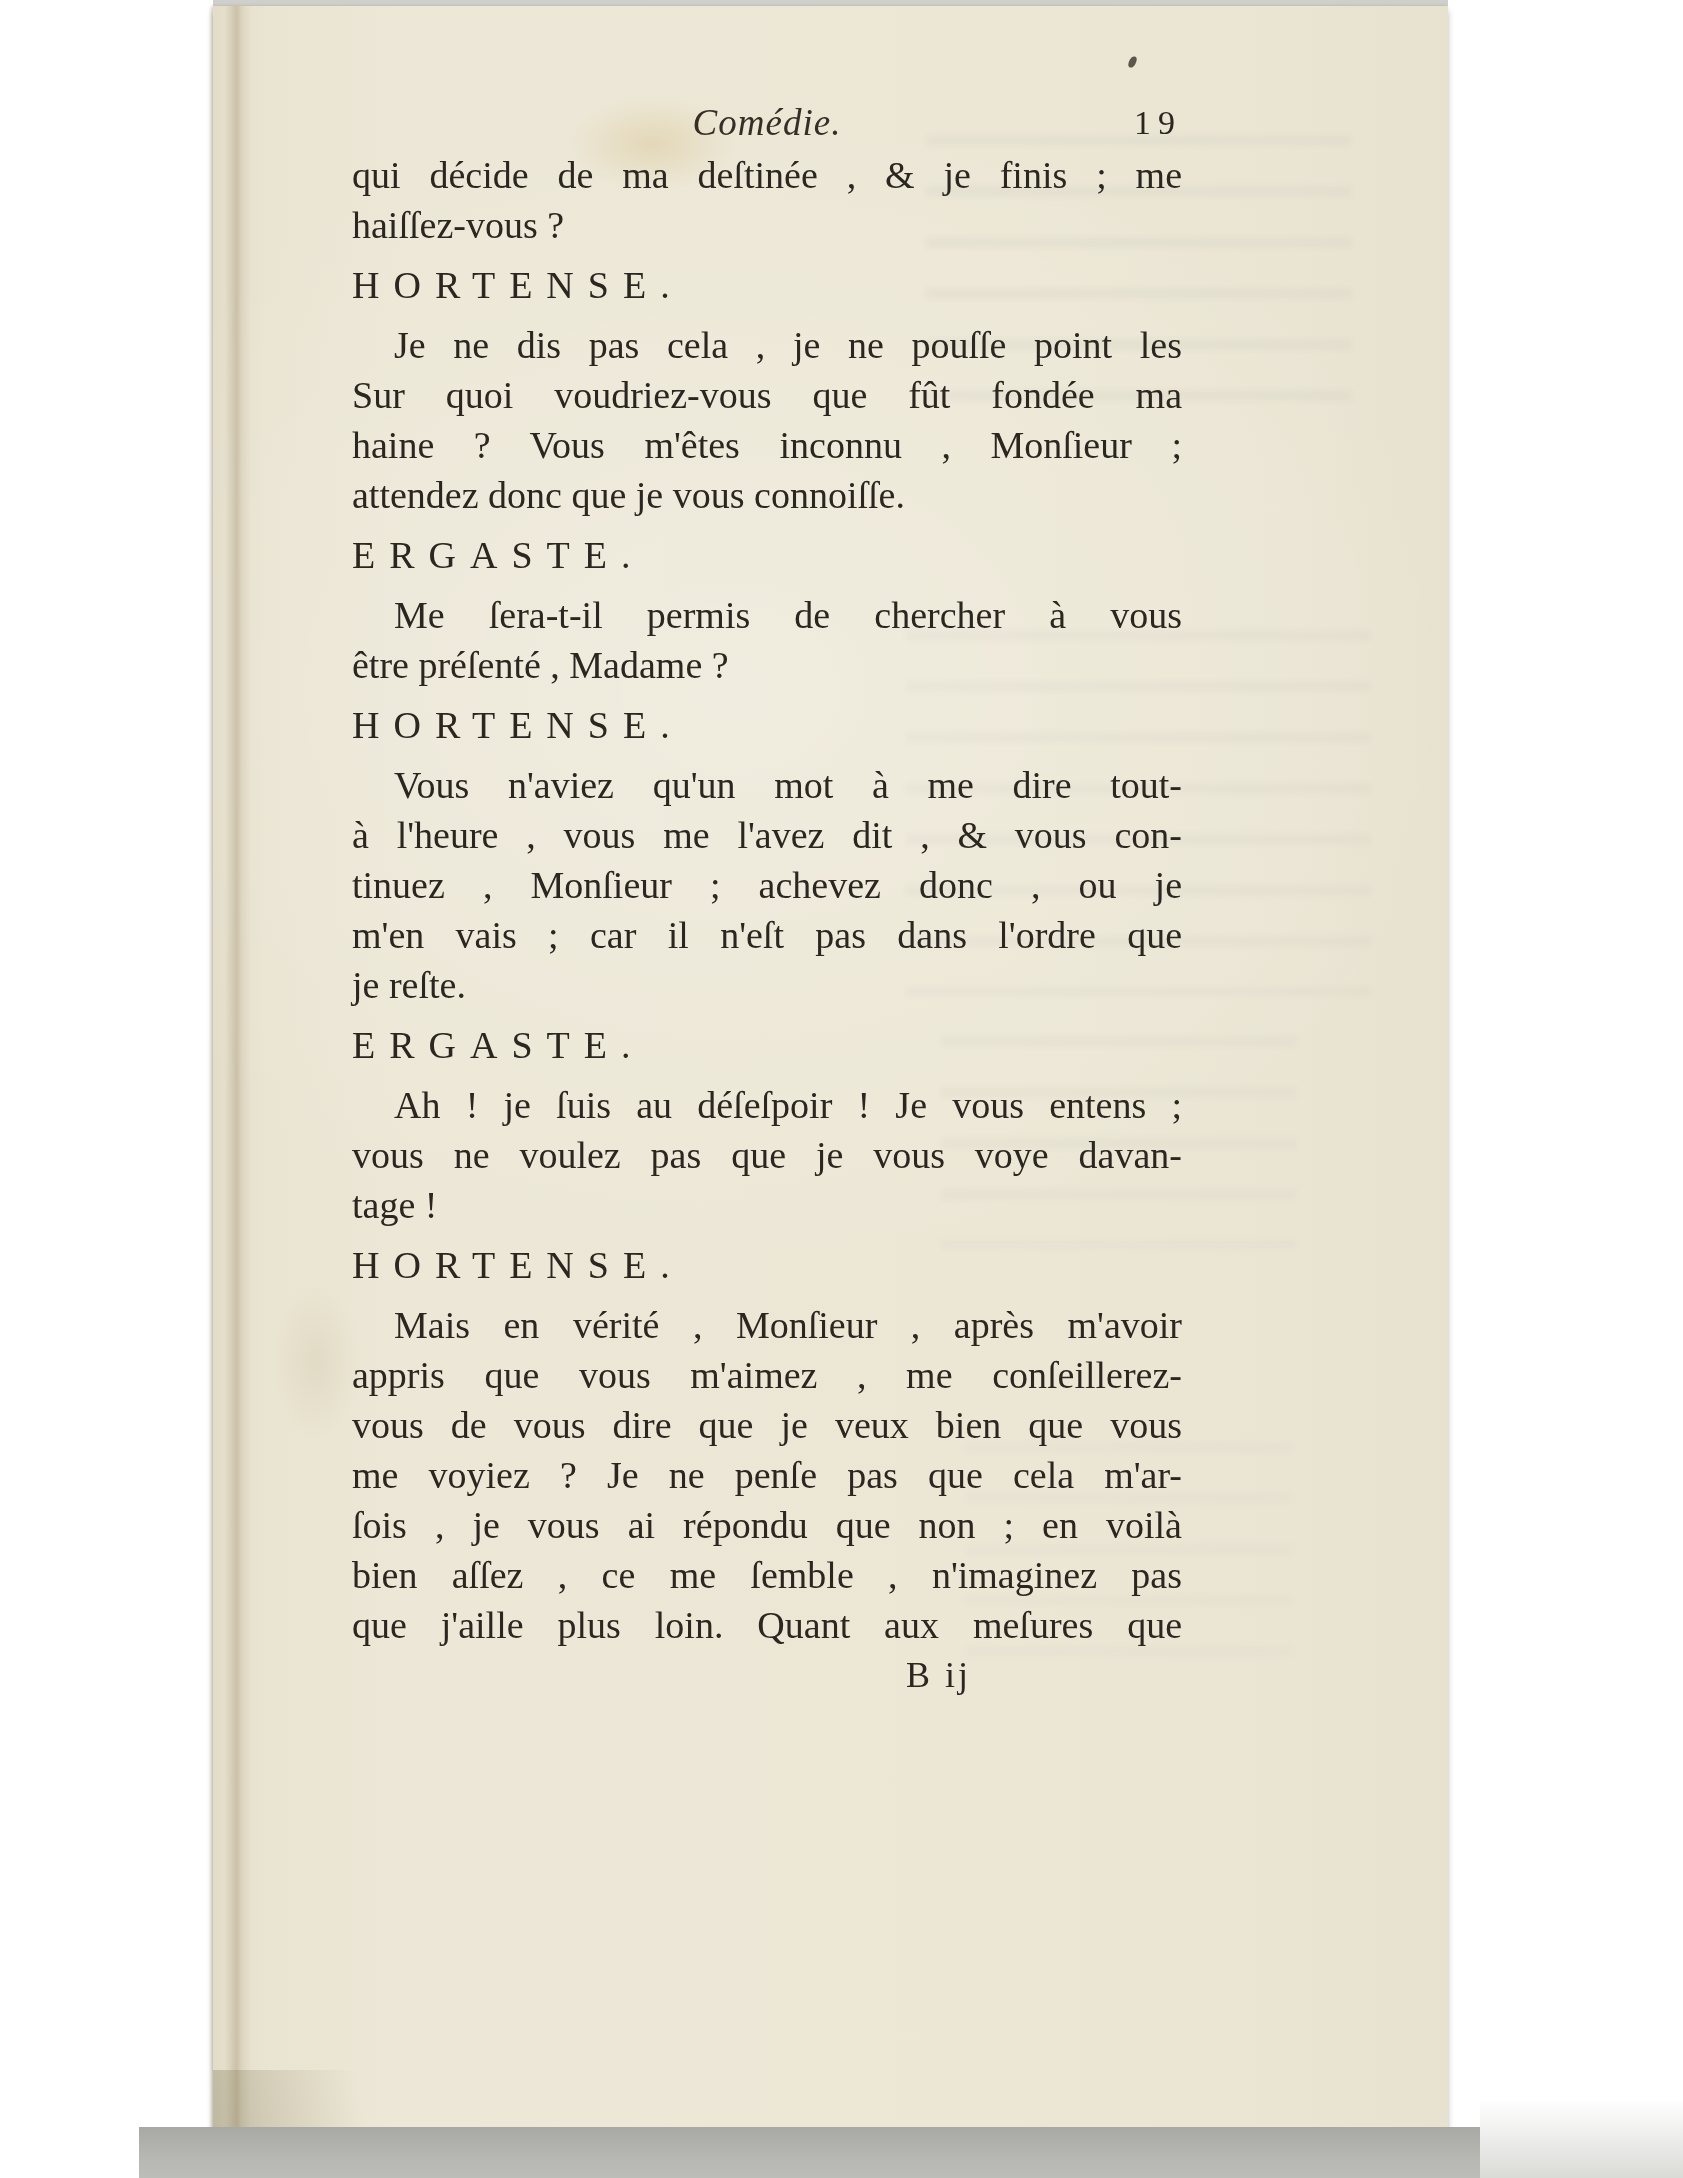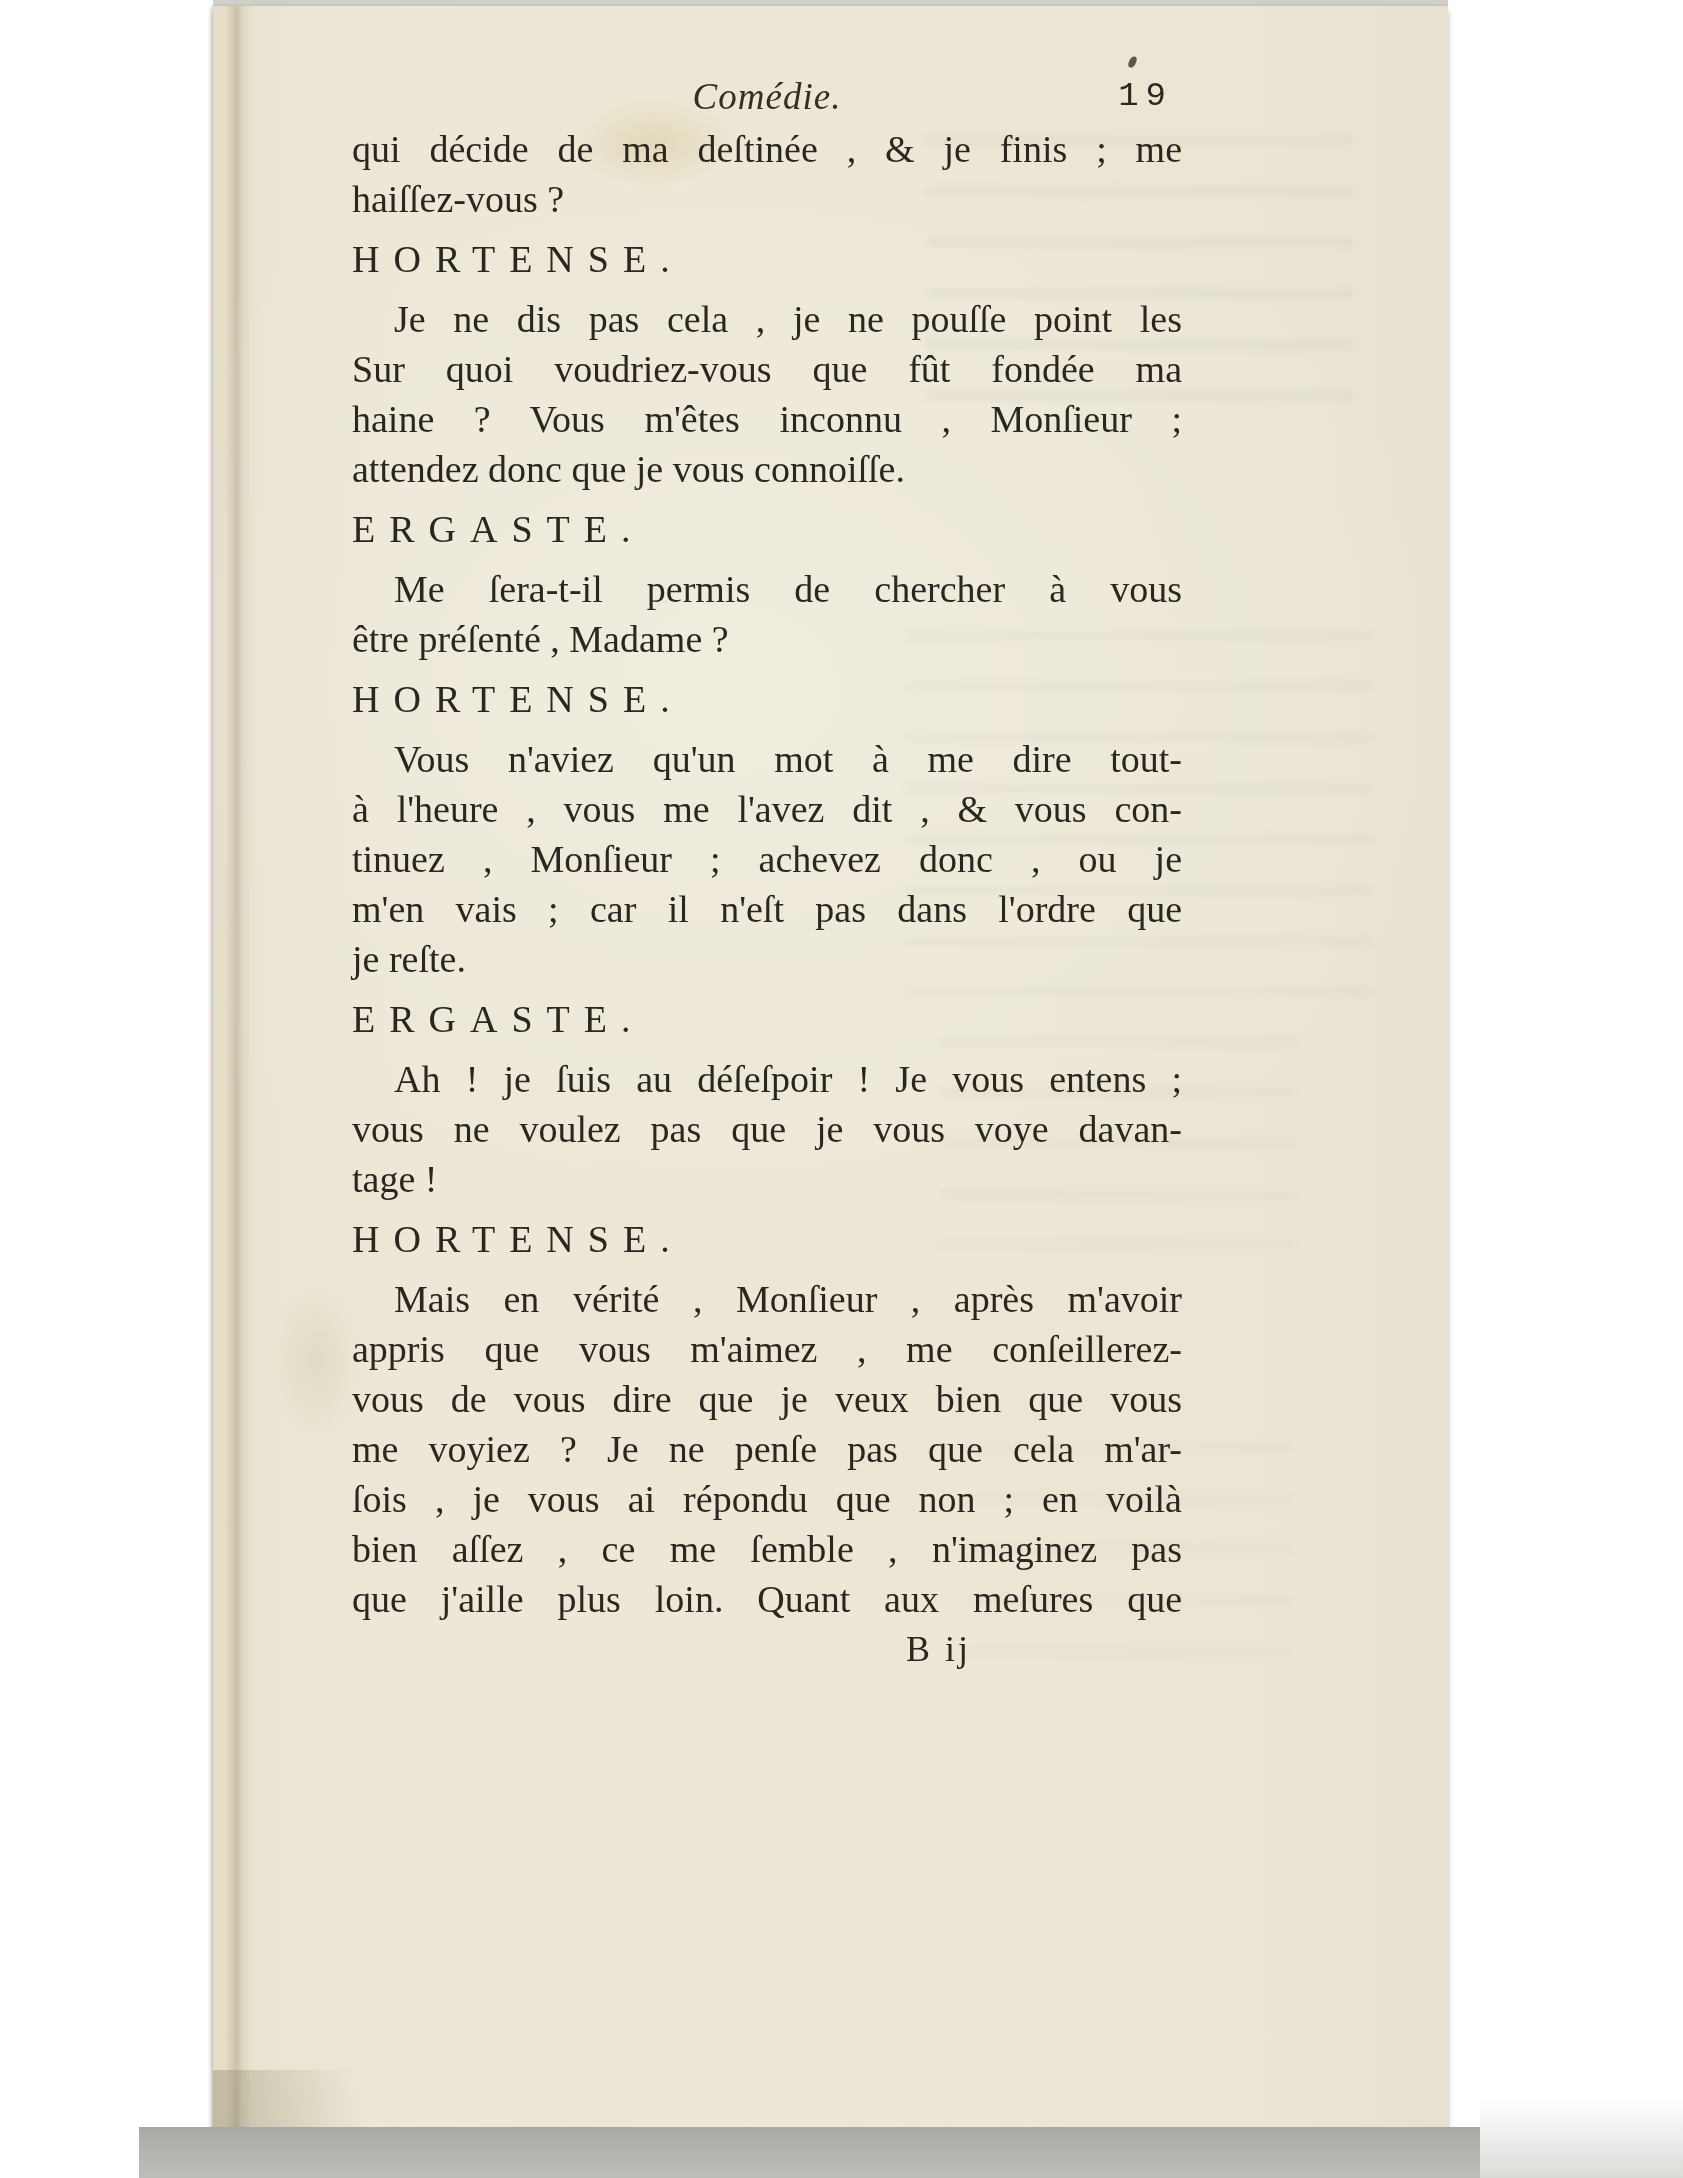--- a/index.html
+++ b/index.html
@@ -61,27 +61,27 @@
   .s2{left:59px;top:1277px;width:89px;height:158px;
       background:radial-gradient(ellipse at center, rgba(160,140,90,0.12), rgba(160,140,90,0) 70%);}
   .speck{position:absolute;left:916px;top:50px;width:7px;height:12px;border-radius:60% 40% 60% 40%;
       background:rgba(45,38,30,0.75);transform:rotate(18deg);}
   
   .text-col{
     position:absolute;left:139px;top:63px;width:830px;
     color:#2b2620;
     font-size:38px;
   }
-  .header-row{position:relative;height:55px;line-height:55px;}
+  .header-row{position:relative;height:55px;line-height:55px;margin-top:26px;}
   .header-title{
     display:block;text-align:center;font-style:italic;font-size:37px;
     letter-spacing:1px;color:#352e26;
   }
   .page-number{
-    position:absolute;right:9px;top:0;font-size:34px;letter-spacing:7px;color:#2b2620;font-family:Liberation Mono, monospace;
+    position:absolute;right:0;top:0;font-size:34px;letter-spacing:7px;color:#2b2620;
   }
   .line{
     height:50px;line-height:50px;
     text-align:justify;text-align-last:justify;
     white-space:normal;
   }
   .line.nojust{text-align-last:left;}
   .line.indent{text-indent:42px;}
   .speaker{
     height:54px;line-height:54px;margin:8px 0 8px 0;

